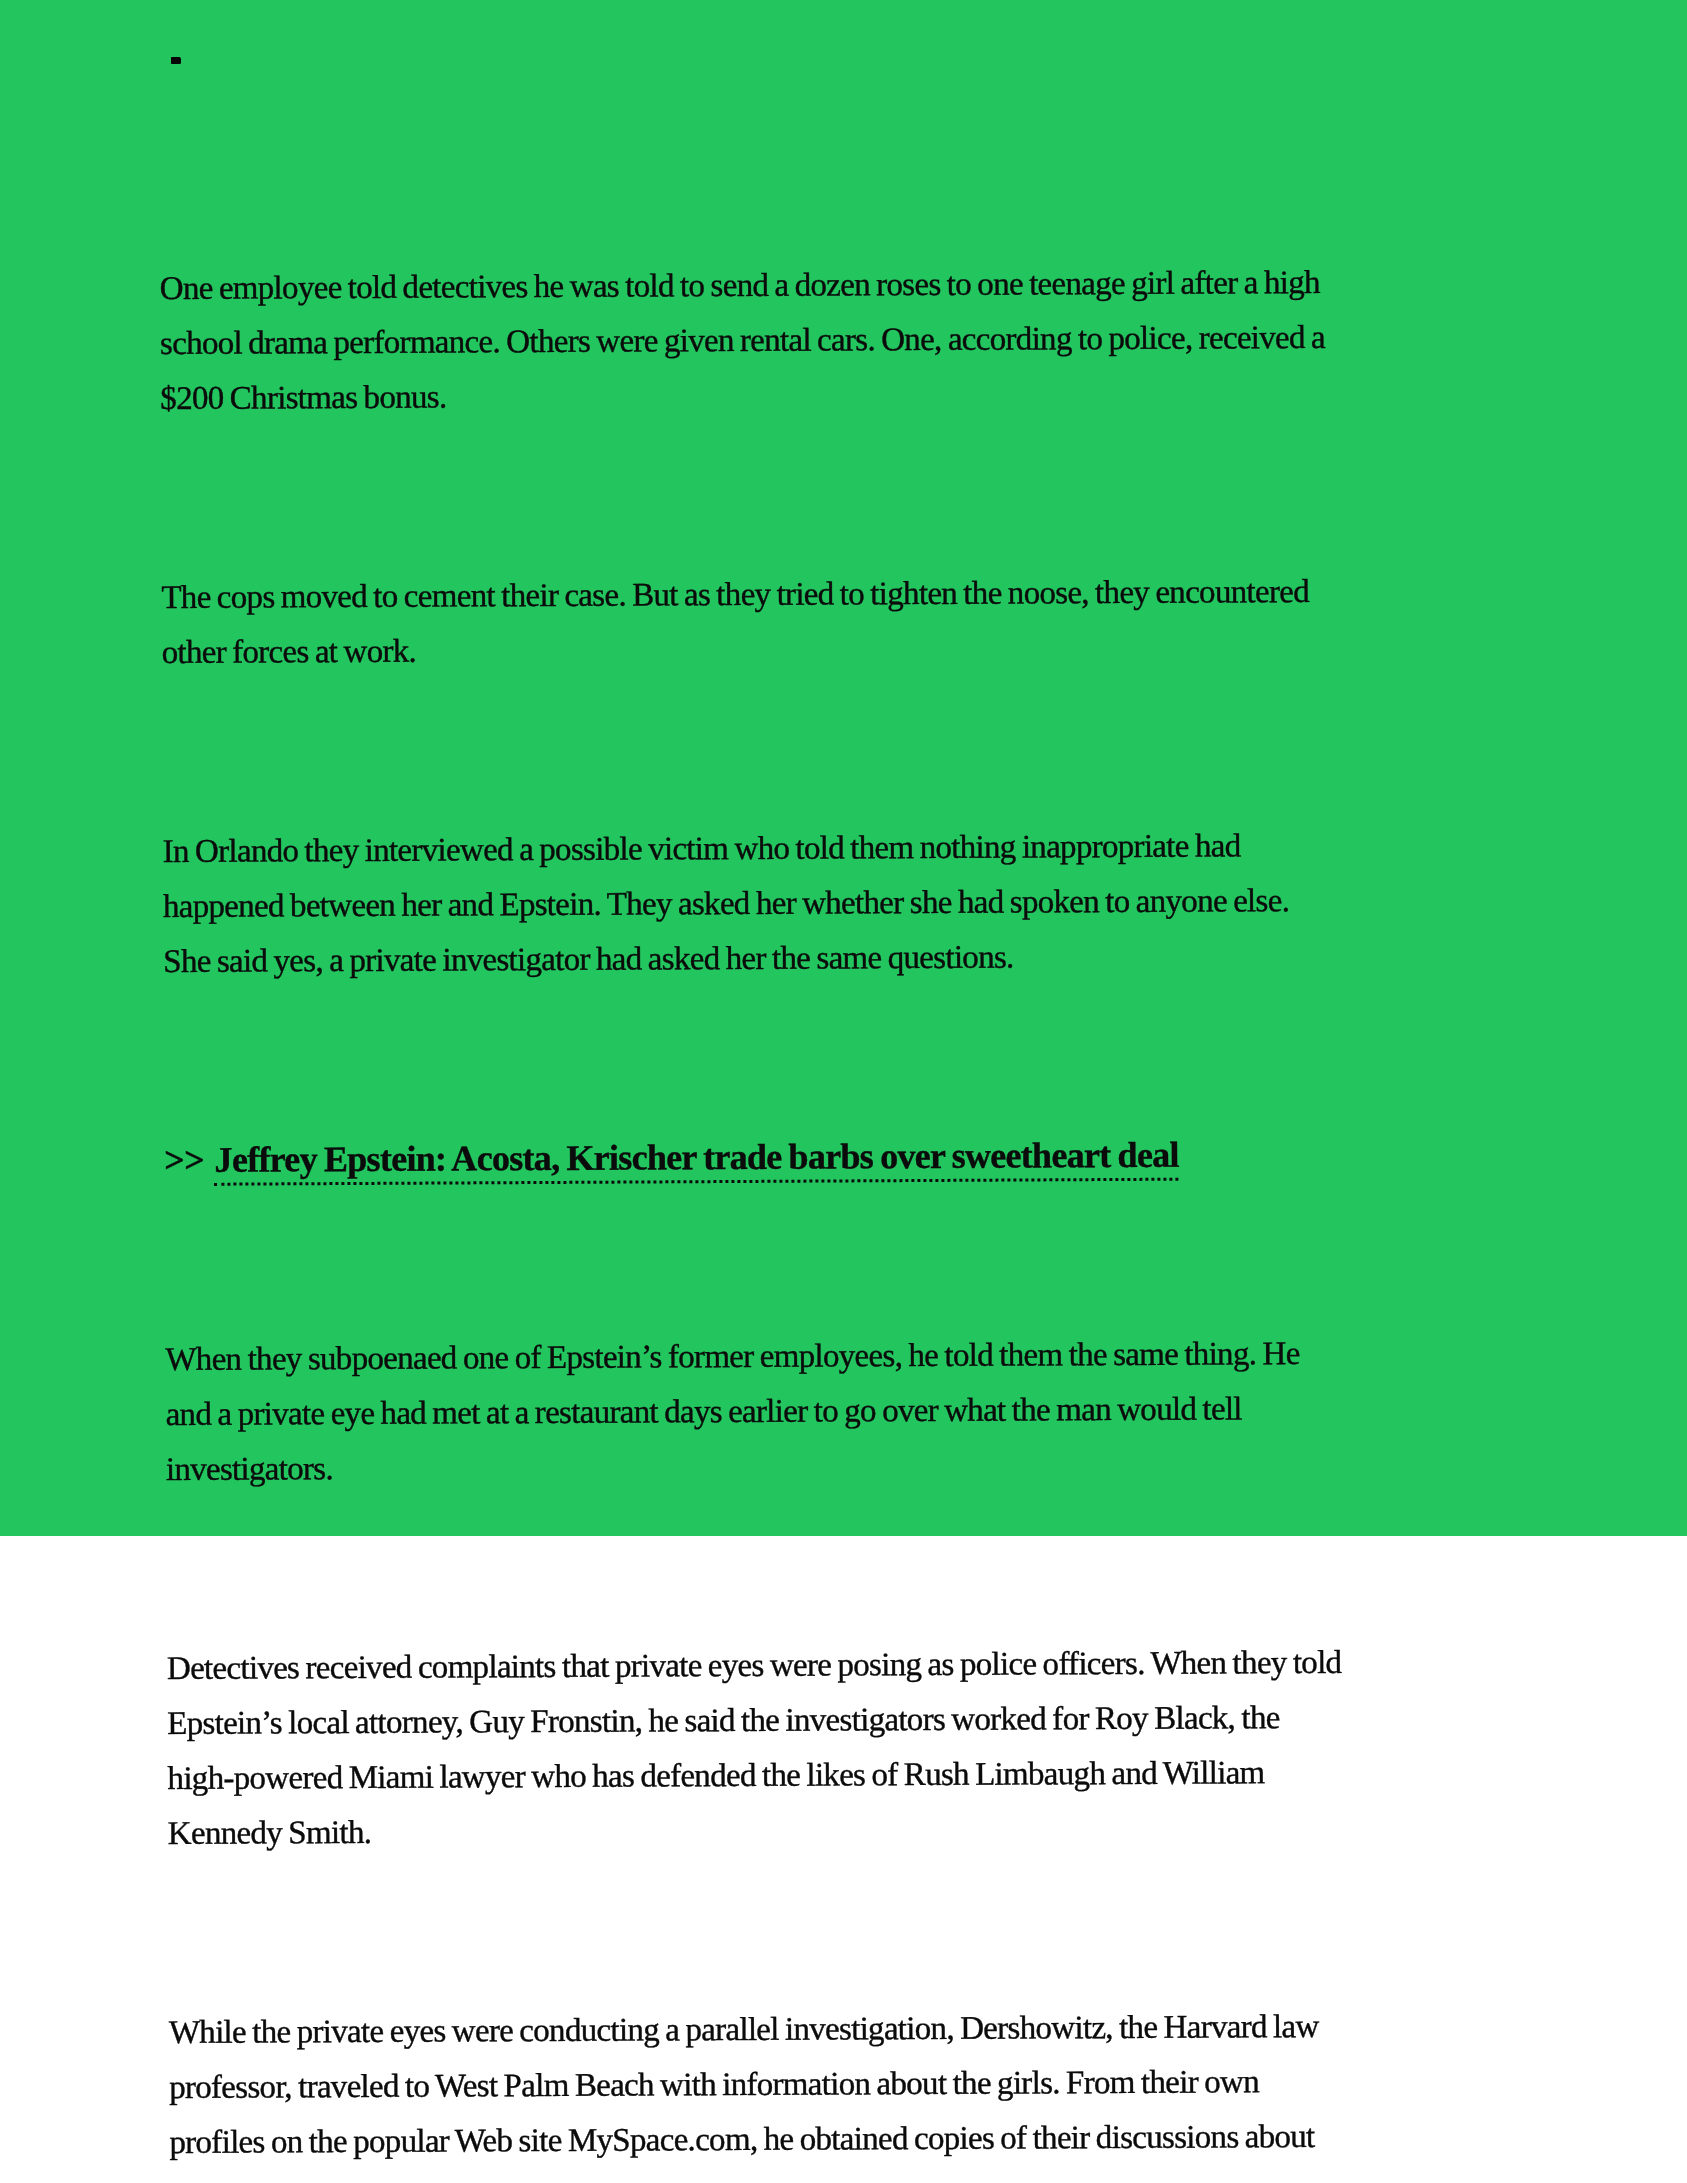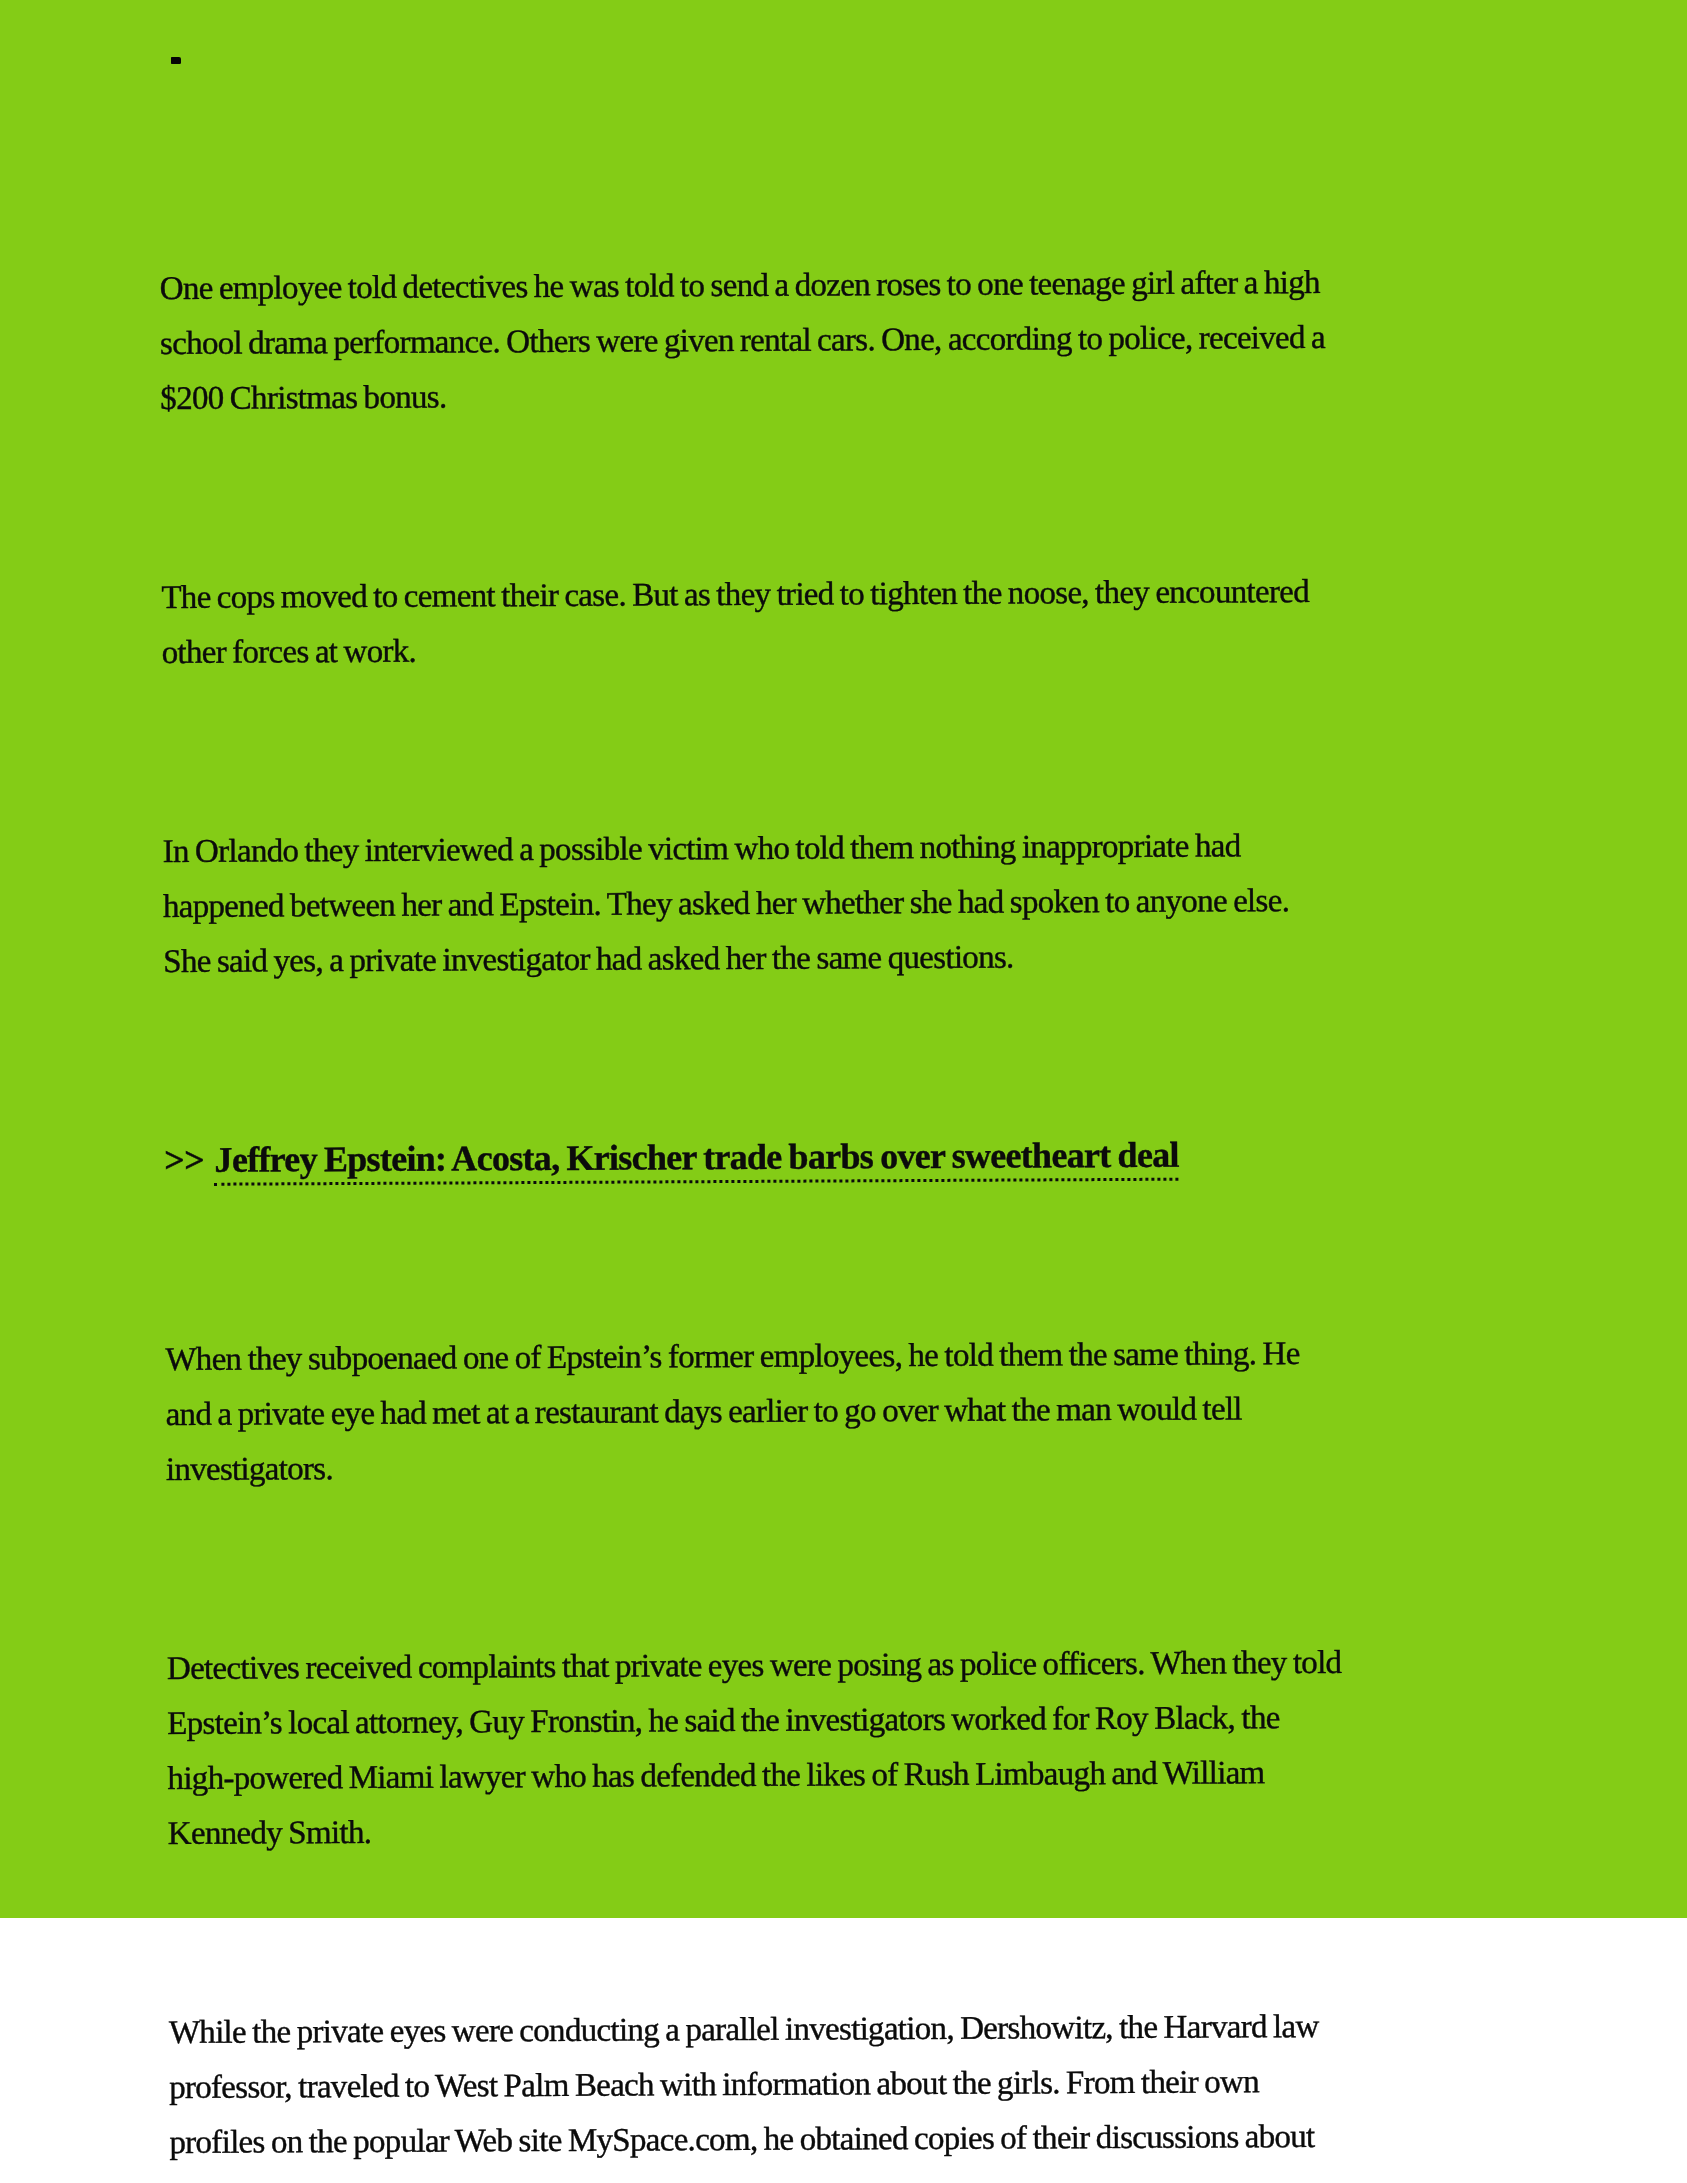--- a/index.html
+++ b/index.html
@@ -11,22 +11,22 @@
     width: 1687px;
     height: 2183px;
     position: relative;
     overflow: hidden;
     font-family: "Liberation Serif", "DejaVu Serif", serif;
   }
   .page {
     position: absolute;
     left: 0; top: 0;
     width: 1687px;
-    height: 1918px;
-    background: #84cc16;
+    height: 1536px;
+    background: #22c55e;
   }
   
   .ink-speck {
     position: absolute;
     left: 171px;
     top: 57px;
     width: 10px;
     height: 7.3px;
     background: #050505;
     border-radius: 0.7px 2px 1.3px 0.7px;

